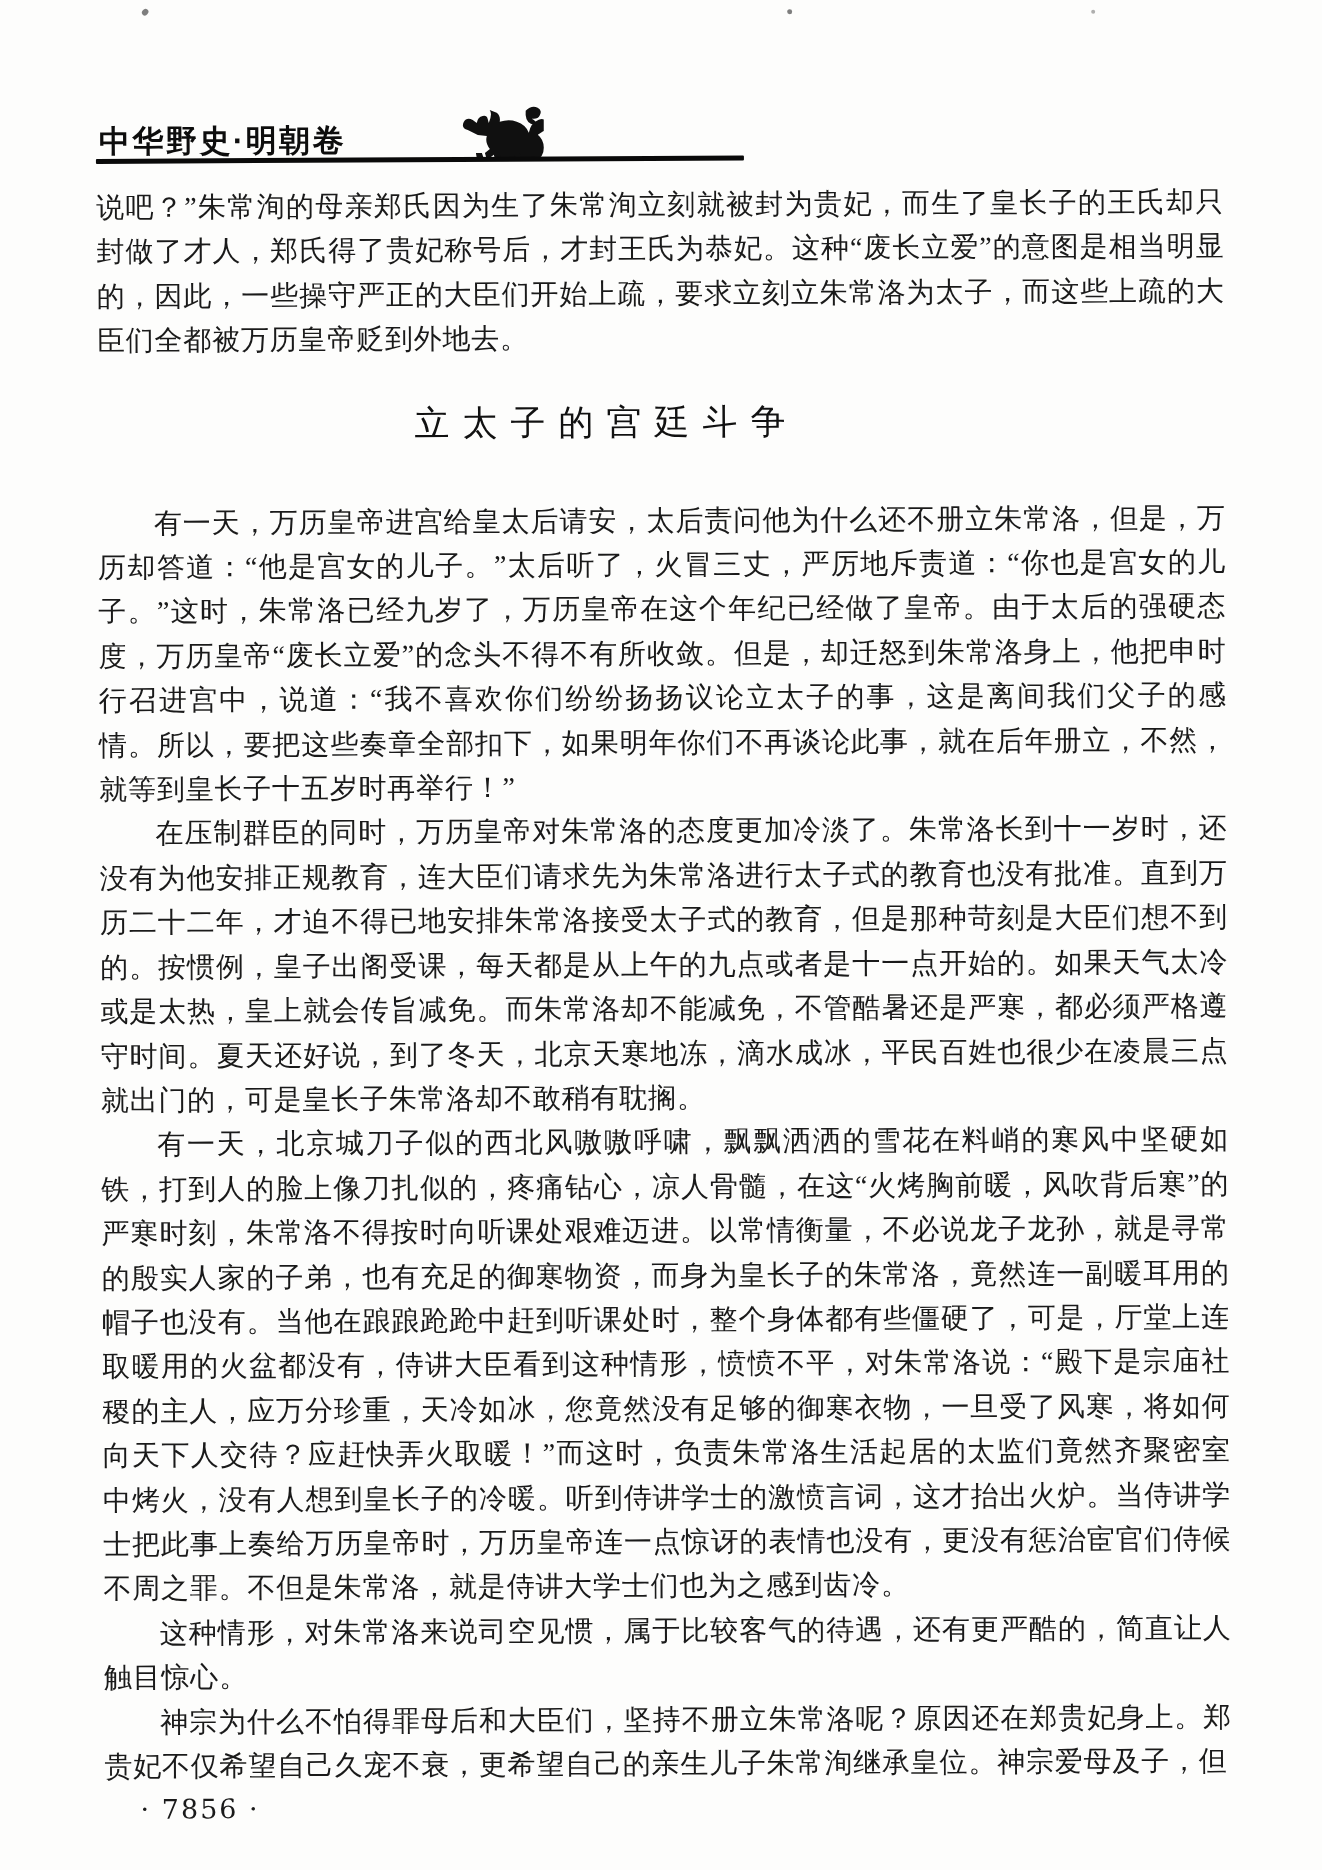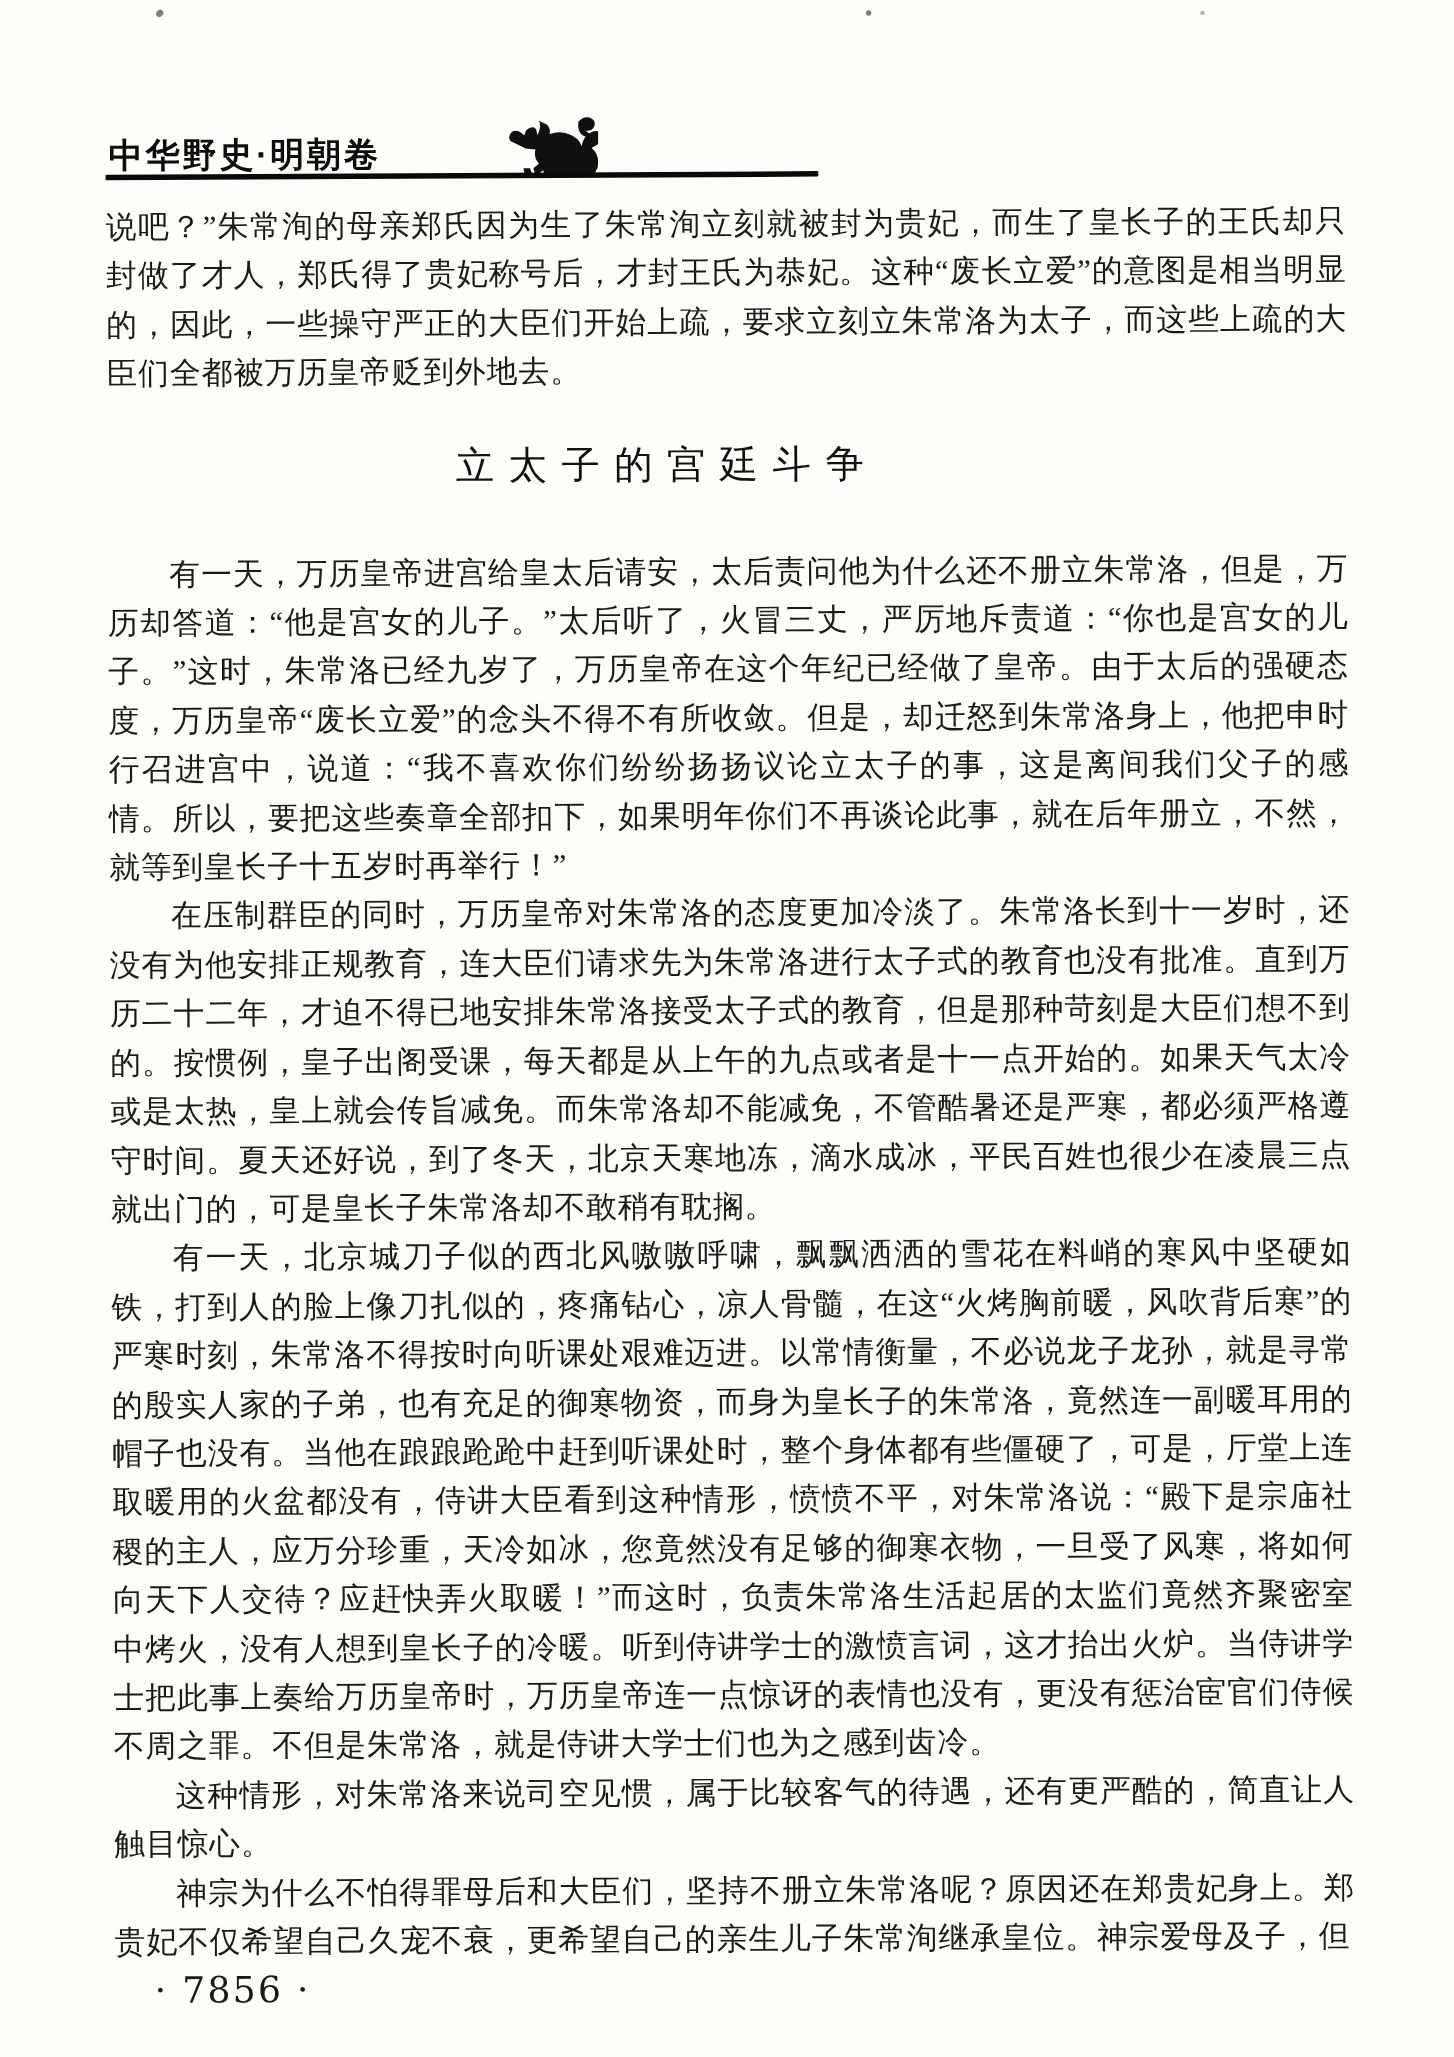--- a/index.html
+++ b/index.html
@@ -53,21 +53,21 @@
     text-align:center;
     margin:34px 0 48px 0;
     transform:translateX(-55px);
     color:#111;
     font-family:"Liberation Serif", serif;
   }
   
   .page-number{
     position:absolute;left:136px;top:1792px;
     font-family:"DejaVu Serif", serif;
-    font-size:33px;line-height:30px;
+    font-size:27px;line-height:30px;
     letter-spacing:2px;
     color:#1a1a1a;
   }
   
   .speck{position:absolute;background:#3a3a3a;opacity:.65;border-radius:50%;}
   .sp1{left:147px;top:6px;width:6px;height:7px;transform:rotate(40deg);}
   .sp2{left:792px;top:10px;width:5px;height:5px;}
   .sp3{left:1096px;top:12px;width:4px;height:4px;opacity:.4;}
 </style>
 </head>

